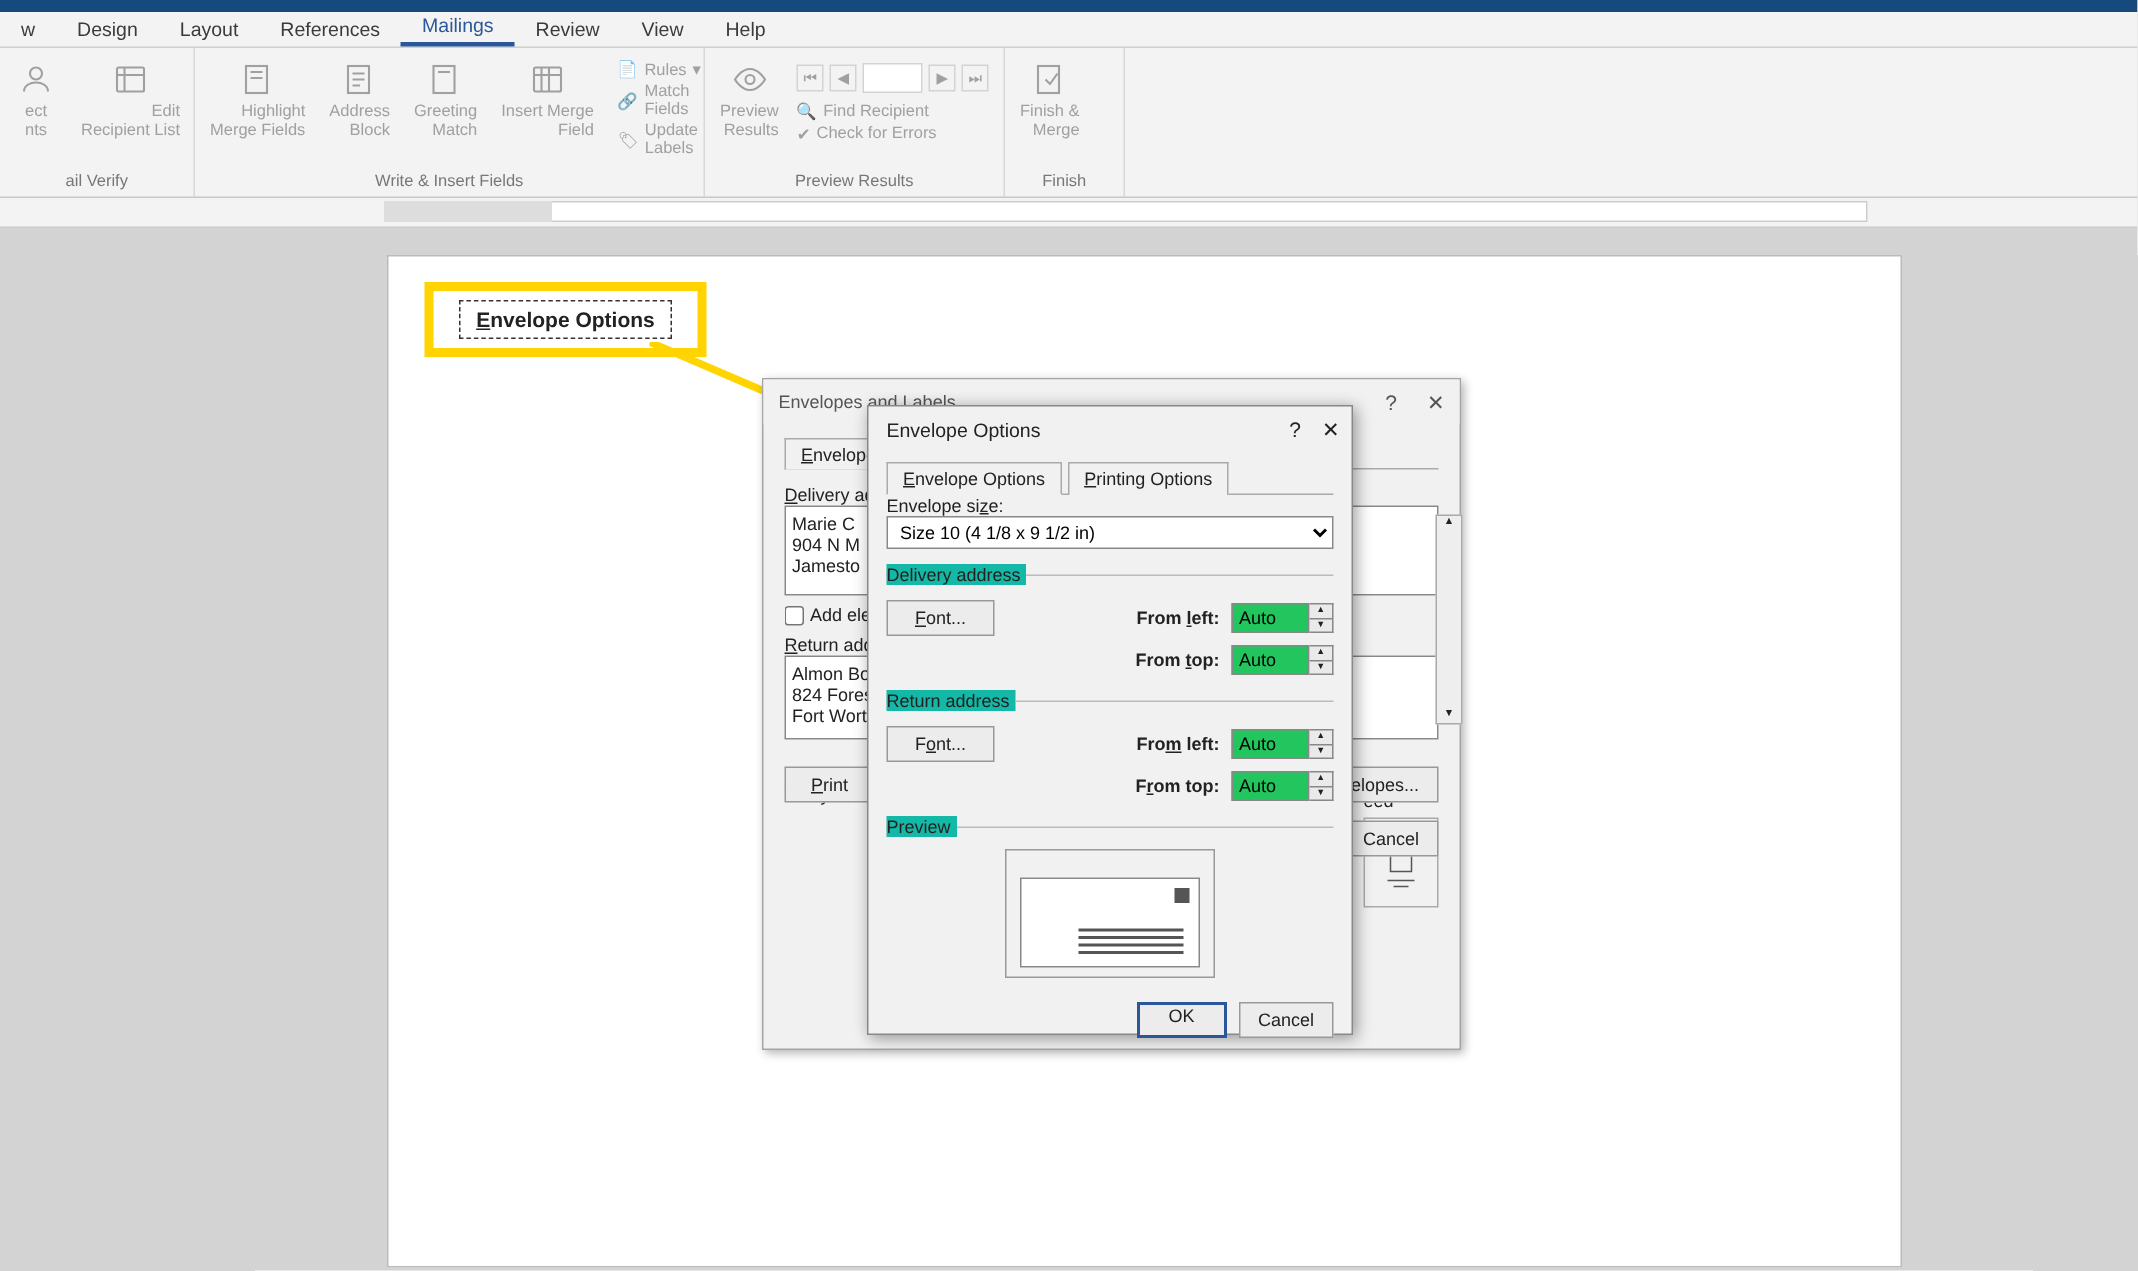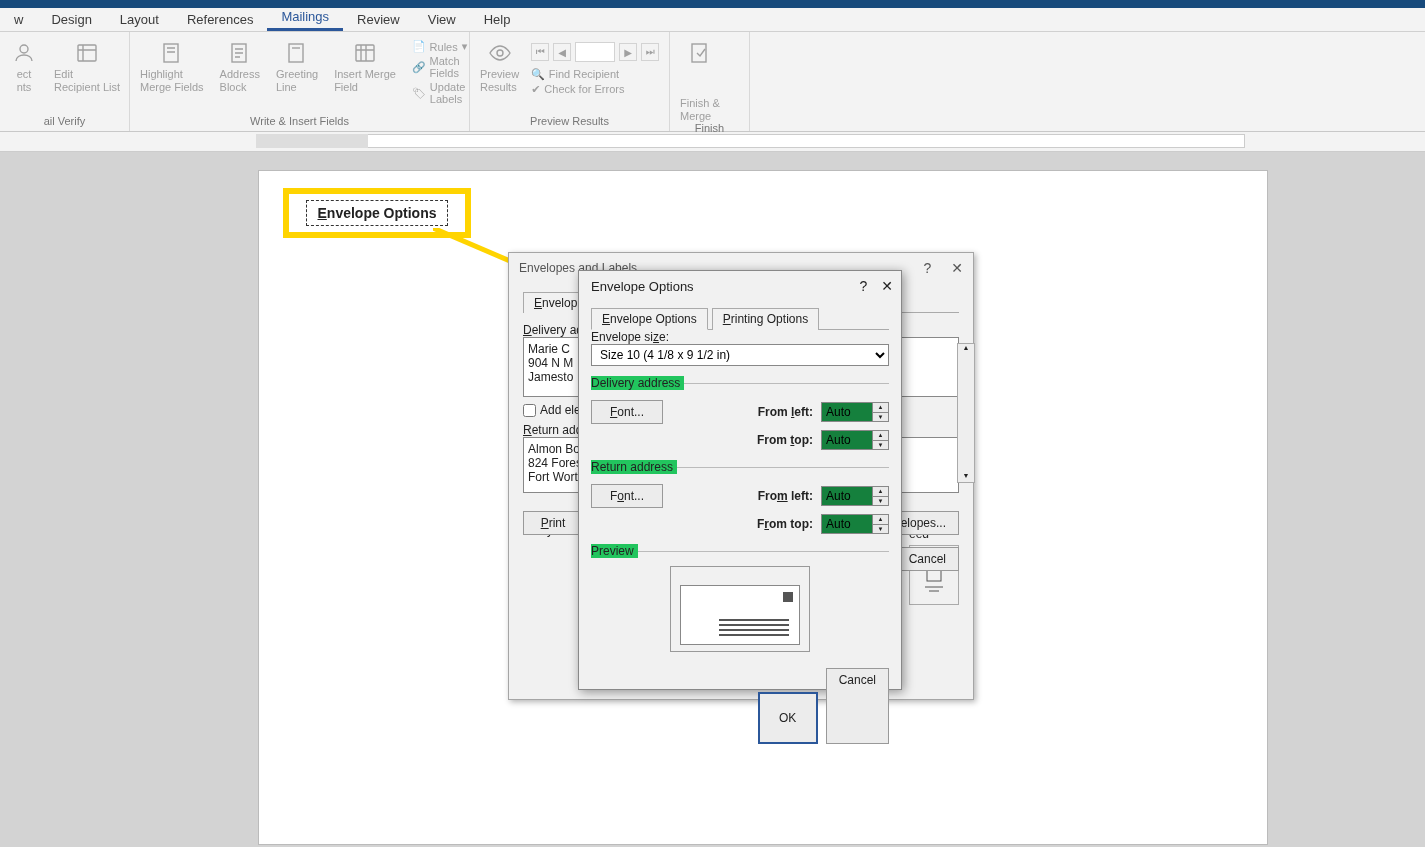--- a/index.html
+++ b/index.html
@@ -12,21 +12,21 @@
 .tab-row { height: 24px; background: #f3f3f3; border-bottom: 1px solid #d0d0d0; display: flex; align-items: flex-end; padding-left: 0; }
 .tab-row .tab { padding: 4px 14px; font-size: 13px; color: #3b3b3b; cursor: pointer; }
 .tab-row .tab.active { color: #2b579a; border-bottom: 3px solid #2b579a; font-weight: 400; }
 
 
 .ribbon { height: 100px; background: #f3f3f3; border-bottom: 1px solid #c8c8c8; display: flex; align-items: stretch; color: #a0a0a0; }
 .ribbon .group { border-right: 1px solid #d8d8d8; padding: 4px 10px 2px 10px; display: flex; flex-direction: column; justify-content: space-between; }
 .ribbon .group .btns { display: flex; flex: 1; align-items: flex-start; gap: 16px; }
 .ribbon .group .big-btn { display: flex; flex-direction: column; align-items: center; font-size: 11px; gap: 2px; padding-top: 4px; }
 .ribbon .group .big-btn .icon { width: 28px; height: 26px; display: flex; align-items: center; justify-content: center; }
-.ribbon .group .big-btn .lbl { text-align: left; line-height: 1.15; }
+.ribbon .group .big-btn .lbl { text-align: right; line-height: 1.15; }
 .ribbon .group .small-btns { display: flex; flex-direction: column; gap: 2px; font-size: 11px; padding-top: 4px; }
 .ribbon .group .small-btns .row { display: flex; align-items: center; gap: 4px; }
 .ribbon .group-name { font-size: 11px; text-align: center; color: #777; padding-bottom: 2px; }
 .nav-cluster { display: flex; align-items: center; gap: 4px; padding-top: 6px; }
 .nav-cluster .nb { width: 18px; height: 18px; border: 1px solid #d3d3d3; display:flex; align-items:center; justify-content:center; font-size: 10px; }
 .nav-cluster input { width: 40px; height: 20px; border: 1px solid #d3d3d3; background: #fff; font-size: 11px; padding: 0 3px; }
 
 
 .ruler { height: 20px; background: #f3f3f3; border-bottom: 1px solid #ccc; position: relative; font-size: 9px; color: #666; }
 .ruler .track { position: absolute; left: 256px; right: 180px; top: 2px; height: 14px; background: #fff; border: 1px solid #ccc; }
@@ -57,35 +57,35 @@
 
 
 .dlg2 { position: absolute; left: 578px; top: 270px; width: 324px; height: 420px; background: #f1f1f1; border: 1px solid #888; box-shadow: 2px 2px 10px rgba(0,0,0,0.4); }
 .dlg2 .tb { height: 30px; display: flex; align-items: center; justify-content: space-between; padding: 0 8px 0 12px; font-size: 13px; }
 .dlg2 .tb .right { display: flex; gap: 14px; font-size: 14px; align-items: center; }
 .dlg2 .body { padding: 6px 12px 10px 12px; font-size: 12px; }
 .dlg2 .tabs2 { border-bottom: 1px solid #aaa; display: flex; gap: 4px; }
 .dlg2 .tabs2 .t { border: 1px solid #aaa; border-bottom: none; padding: 3px 10px; background: #f1f1f1; position: relative; top: 1px; }
 .dlg2 .tabs2 .t.active { background: #f1f1f1; border-bottom: 1px solid #f1f1f1; }
 .dlg2 fieldset { border: none; border-top: 1px solid #bbb; margin-top: 10px; padding-top: 4px; }
-.dlg2 legend { padding: 0 4px 0 0; font-size: 12px; background: #22c55e; }
+.dlg2 legend { padding: 0 4px 0 0; font-size: 12px; background: #14b8a6; }
 .dlg2 .selrow select { width: 100%; border: 1px solid #888; background: #fff; font-size: 12px; padding: 2px 4px; }
 .dlg2 .labrow { display: flex; align-items: center; gap: 8px; margin-top: 6px; }
 .dlg2 .labrow .lab2 { width: 64px; text-align: right; margin-left: auto; font-weight: bold; }
 .dlg2 .spinwrap { display: flex; }
-.dlg2 .spinwrap input { width: 52px; border: 1px solid #888; background: #15803d; font-size: 12px; padding: 2px 4px; }
+.dlg2 .spinwrap input { width: 52px; border: 1px solid #888; background: #22c55e; font-size: 12px; padding: 2px 4px; }
 .dlg2 .spinwrap .sp { width: 16px; border: 1px solid #888; border-left: none; background: #eaeaea; display: flex; flex-direction: column; }
 .dlg2 .spinwrap .sp span { flex:1; font-size: 6px; text-align: center; line-height: 8px; border-bottom: 1px solid #888; }
 .dlg2 .spinwrap .sp span:last-child { border-bottom: none; }
 .dlg2 .preview-env { width: 120px; height: 60px; border: 1px solid #888; margin: 12px auto 0 auto; position: relative; background: #fff; }
 .dlg2 .preview-env::before { content:""; position:absolute; top:6px; right:6px; width:10px; height:10px; background:#555; }
 .dlg2 .preview-env .lines { position:absolute; bottom:8px; left:38px; right:10px; }
 .dlg2 .preview-env .lines div { height:2px; background:#555; margin-top:3px; }
 .dlg2 .btnrow2 { display:flex; gap:8px; justify-content:flex-end; margin-top: 16px; }
-.btn.primary { border: 2px solid #2b579a; padding: 17px 16px; margin-top: 24px; }
+.btn.primary { border: 2px solid #2b579a; padding: 0 16px; }
 
 .und { text-decoration: underline; text-decoration-thickness: 1px; }
 
 svg.icn { width: 24px; height: 24px; stroke: #a0a0a0; fill: none; stroke-width: 1.4; }
 </style>
 </head>
 <body>
 
 <div class="title-bar"></div>
 
@@ -150,21 +150,21 @@
 Block</div>
       </div>
       <div class="big-btn">
         <div class="icon">
             <svg class="icn" viewBox="0 0 24 24">
               <rect x="4" y="3" width="14" height="18"></rect>
               <path d="M7 7h8"></path>
             </svg>
           </div>
         <div class="lbl" style="white-space:pre;">Greeting
-Line</div>
+Match</div>
       </div>
       <div class="big-btn">
         <div class="icon">
             <svg class="icn" viewBox="0 0 24 24">
               <rect x="3" y="4" width="18" height="16" rx="1"></rect>
               <path d="M3 9h18M8 4v16M13 4v16"></path>
             </svg>
           </div>
         <div class="lbl" style="white-space:pre;">Insert Merge
 Field</div>
@@ -221,21 +221,21 @@
 
   <div class="group" style="width:80px;">
     <div class="btns">
       <div class="big-btn">
         <div class="icon">
             <svg class="icn" viewBox="0 0 24 24">
               <rect x="4" y="3" width="14" height="18"></rect>
               <path d="M9 12l3 3 5-7"></path>
             </svg>
           </div>
-        <div class="lbl" style="white-space:pre;margin-top:29px;">Finish &amp;
+        <div class="lbl" style="white-space:pre;">Finish &amp;
 Merge</div>
       </div>
     </div>
     <div class="group-name">Finish</div>
   </div>
 </div>
 
 <div class="ruler">
   <div class="track"></div>
   <div class="shade"></div>

